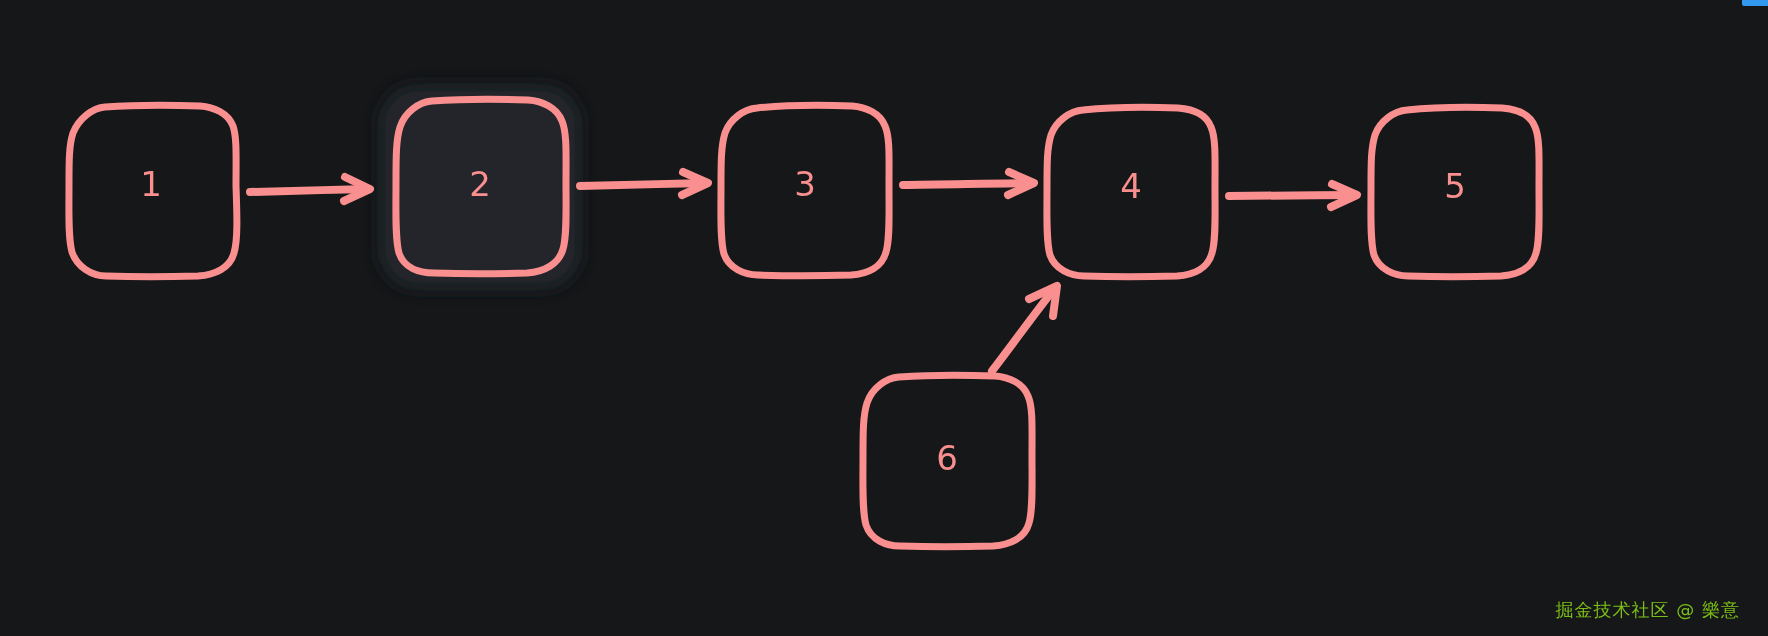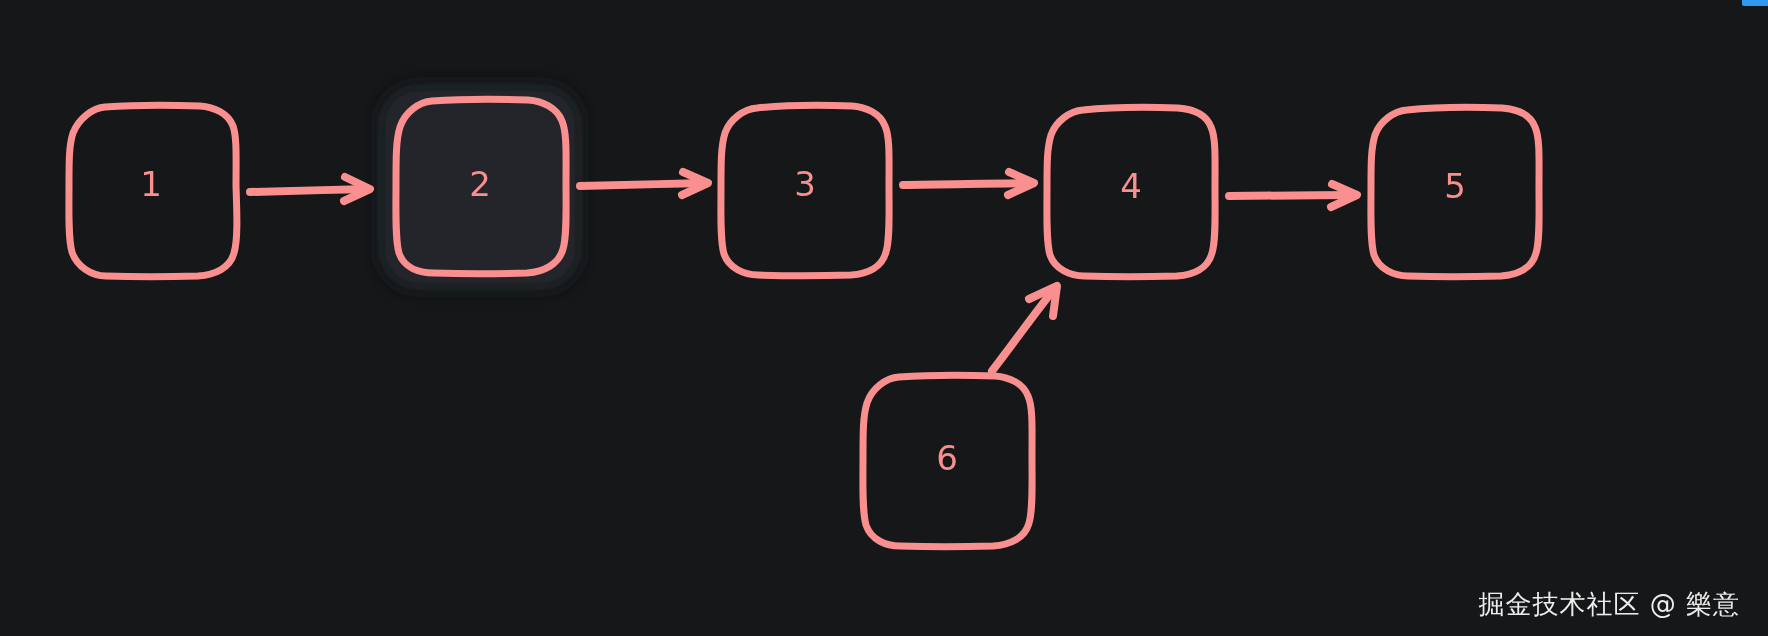--- a/index.html
+++ b/index.html
@@ -40,22 +40,22 @@
     font-size: 34px;
     fill: #F98F8F;
     text-anchor: middle;
     dominant-baseline: middle;
     font-weight: 400;
   }
   #watermark {
     position: absolute;
     right: 28px;
     bottom: 14px;
-    color: #ffffff;
-    font-size: 26px;
+    color: #84cc16;
+    font-size: 18px;
     letter-spacing: 1px;
     font-family: "DejaVu Sans", sans-serif;
     opacity: 0.92;
     white-space: nowrap;
   }
 </style>
 </head>
 <body>
 
 <div id="canvas-root">

